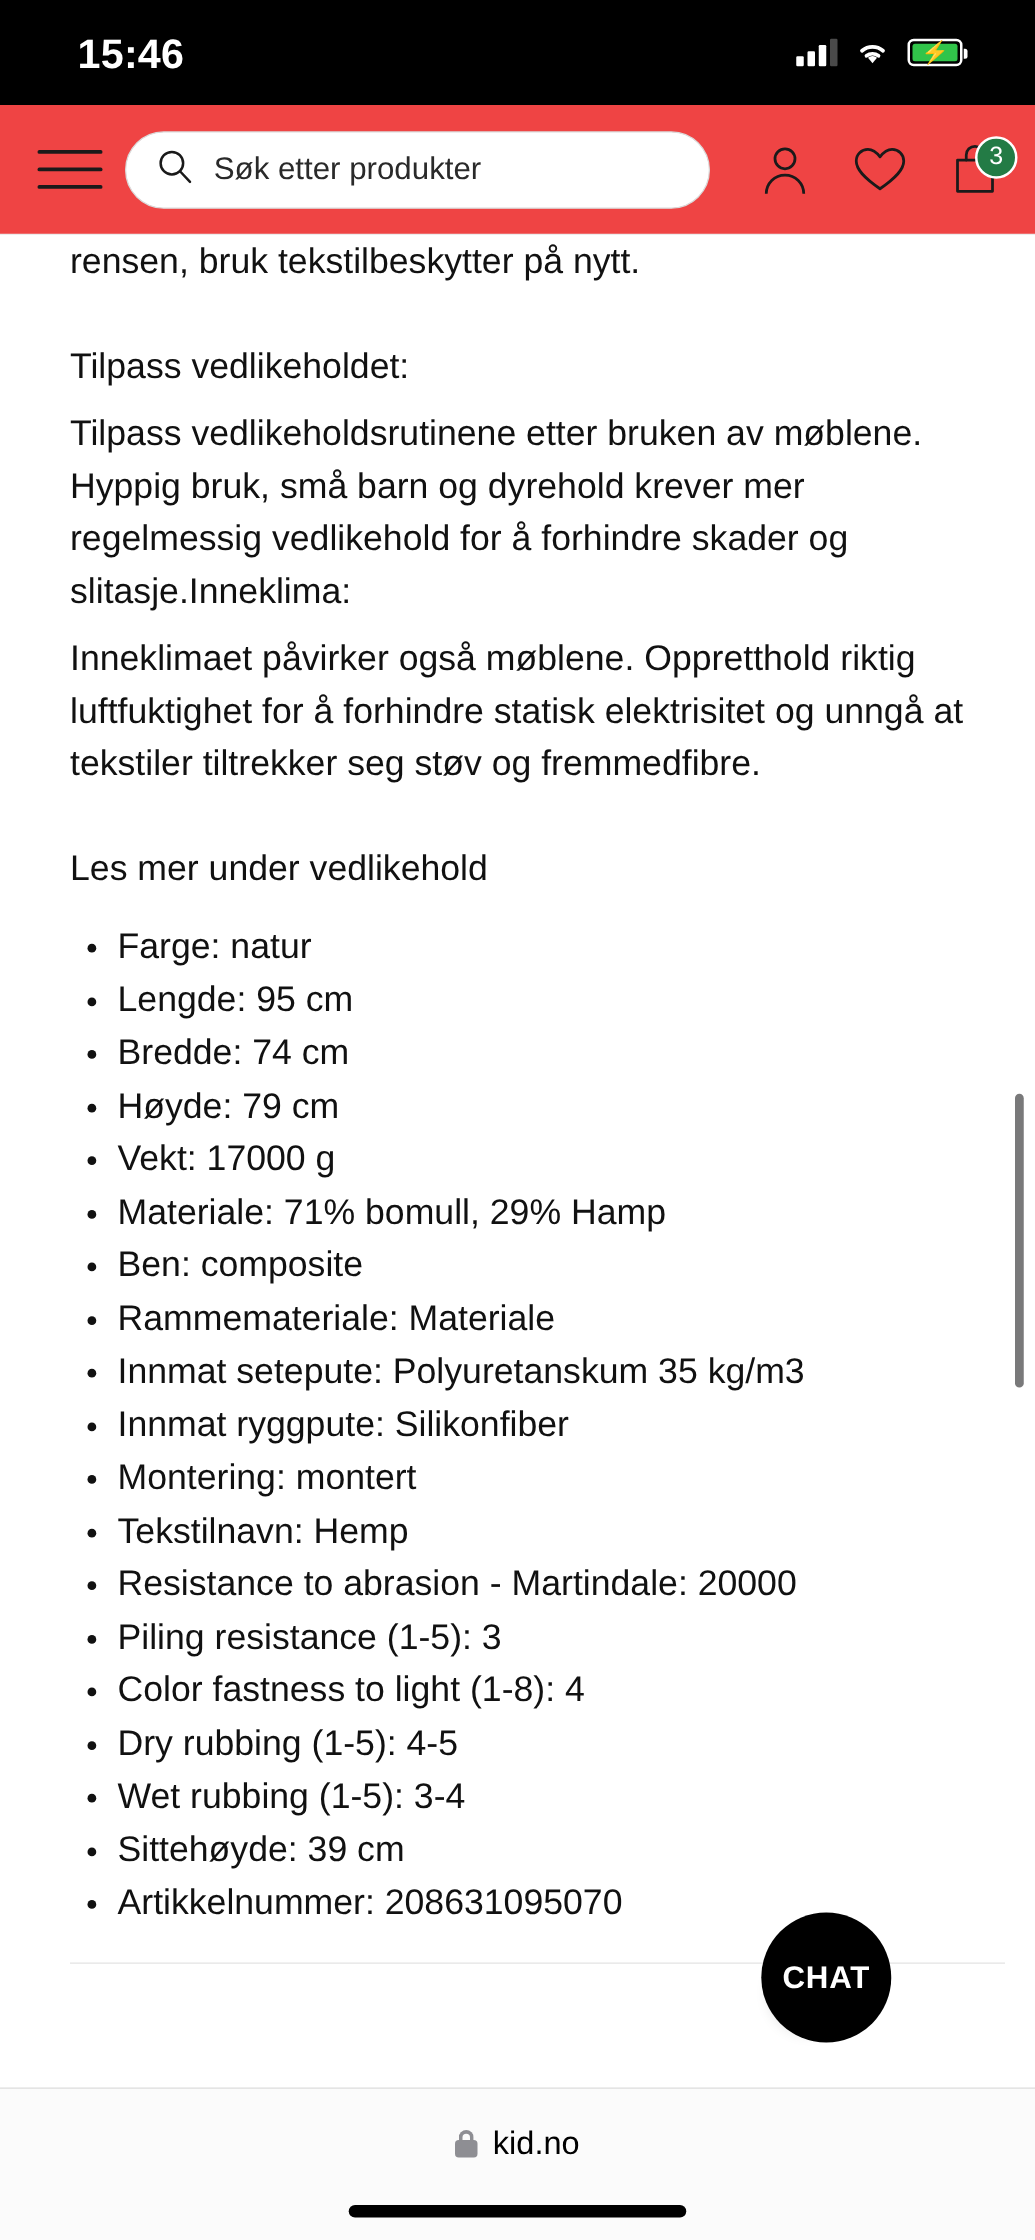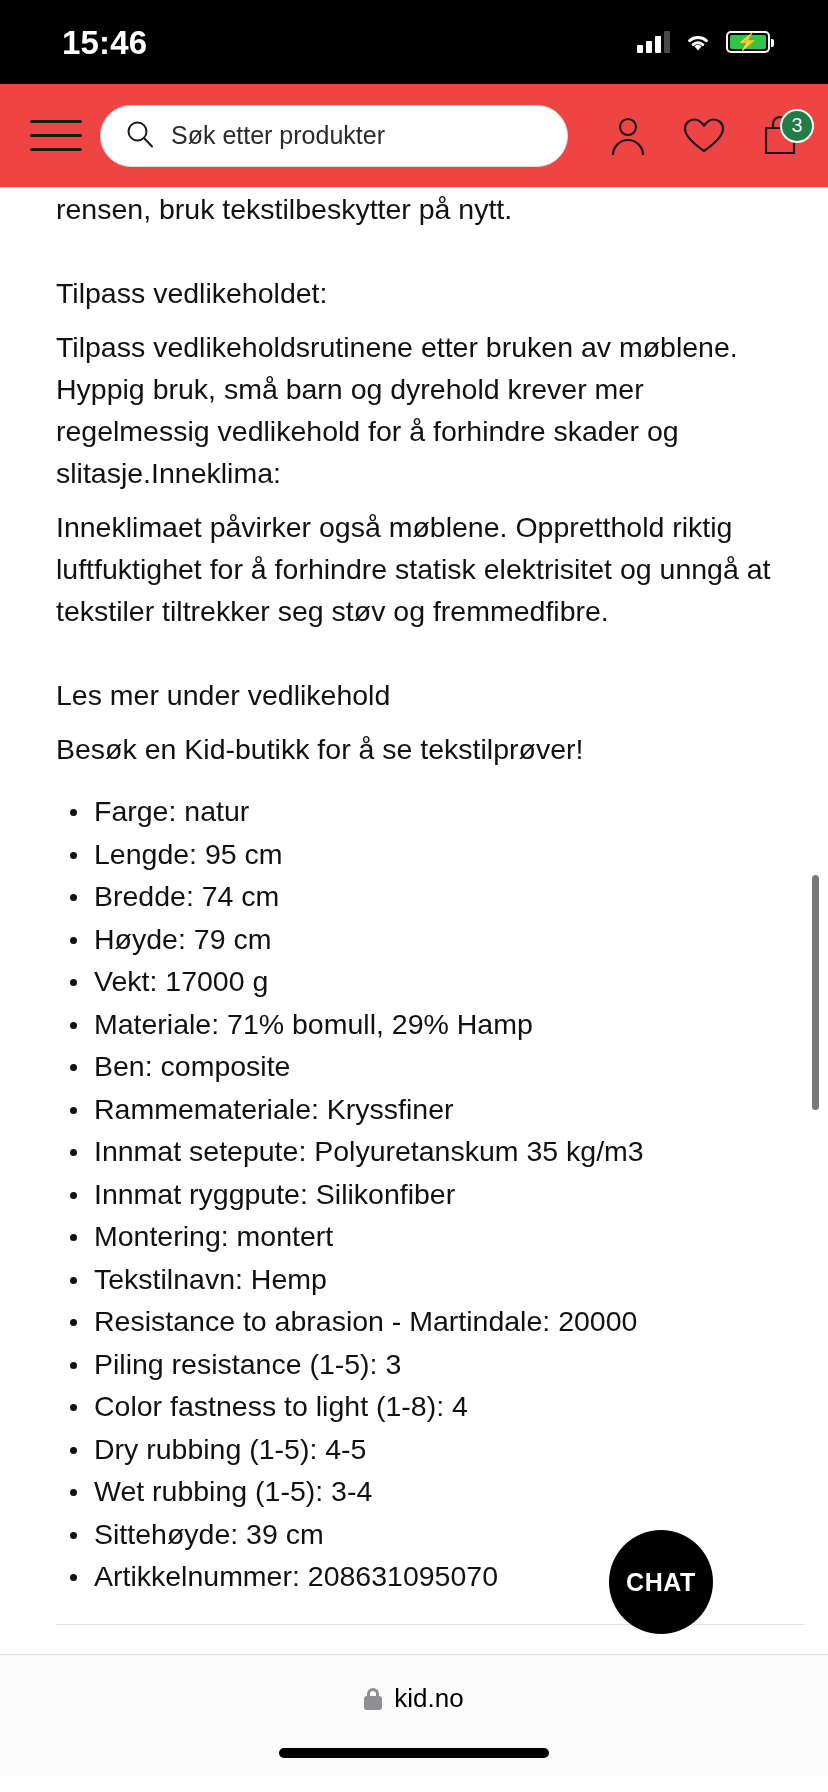--- a/index.html
+++ b/index.html
@@ -105,21 +105,21 @@
   .chat-circle {
     position:absolute; left:-108px; top:-8px;
     width:104px; height:104px; border-radius:50%;
     background:#000; color:#fff;
     display:flex; align-items:center; justify-content:center;
     font-size:25px; font-weight:600; letter-spacing:0.6px;
   }
 
   
   .safari-bar {
-    position:absolute; bottom:16px; left:0; width:828px; height:122px;
+    position:absolute; bottom:0; left:0; width:828px; height:122px;
     background:#fbfbfb; border-top:1px solid #dddddd;
     display:flex; flex-direction:column; align-items:center;
   }
   .url-row { display:flex; align-items:center; gap:12px; margin-top:28px; }
   .url-text { font-size:26px; color:#000; }
   .lock { width:18px; height:22px; position:relative; }
   .lock .body { position:absolute; bottom:0; width:18px; height:14px; background:#8e8e93; border-radius:3px; }
   .lock .shackle { position:absolute; top:0; left:3px; width:12px; height:11px; border:3px solid #8e8e93; border-bottom:none; border-radius:6px 6px 0 0; }
   .home-indicator {
     position:absolute; bottom:18px; left:50%; transform:translateX(-50%);
@@ -192,31 +192,30 @@
   </div>
 
   <div class="content">
     <div class="para">rensen, bruk tekstilbeskytter på nytt.</div>
     <div class="spacer"></div>
     <div class="para">Tilpass vedlikeholdet:</div>
     <div class="para">Tilpass vedlikeholdsrutinene etter bruken av møblene. Hyppig bruk, små barn og dyrehold krever mer regelmessig vedlikehold for å forhindre skader og slitasje.Inneklima:</div>
     <div class="para">Inneklimaet påvirker også møblene. Oppretthold riktig luftfuktighet for å forhindre statisk elektrisitet og unngå at tekstiler tiltrekker seg støv og fremmedfibre.</div>
     <div class="spacer"></div>
     <div class="para">Les mer under vedlikehold</div>
-    <div class="para">Besøk en Kid-butikk for å se tekstilprøver!</div>
 
     <ul class="specs">
       <li>Farge: natur</li>
       <li>Lengde: 95 cm</li>
       <li>Bredde: 74 cm</li>
       <li>Høyde: 79 cm</li>
       <li>Vekt: 17000 g</li>
       <li>Materiale: 71% bomull, 29% Hamp</li>
       <li>Ben: composite</li>
-      <li>Rammemateriale: Kryssfiner</li>
+      <li>Rammemateriale: Materiale</li>
       <li>Innmat setepute: Polyuretanskum 35 kg/m3</li>
       <li>Innmat ryggpute: Silikonfiber</li>
       <li>Montering: montert</li>
       <li>Tekstilnavn: Hemp</li>
       <li>Resistance to abrasion - Martindale: 20000</li>
       <li>Piling resistance (1-5): 3</li>
       <li>Color fastness to light (1-8): 4</li>
       <li>Dry rubbing (1-5): 4-5</li>
       <li>Wet rubbing (1-5): 3-4</li>
       <li>Sittehøyde: 39 cm</li>

